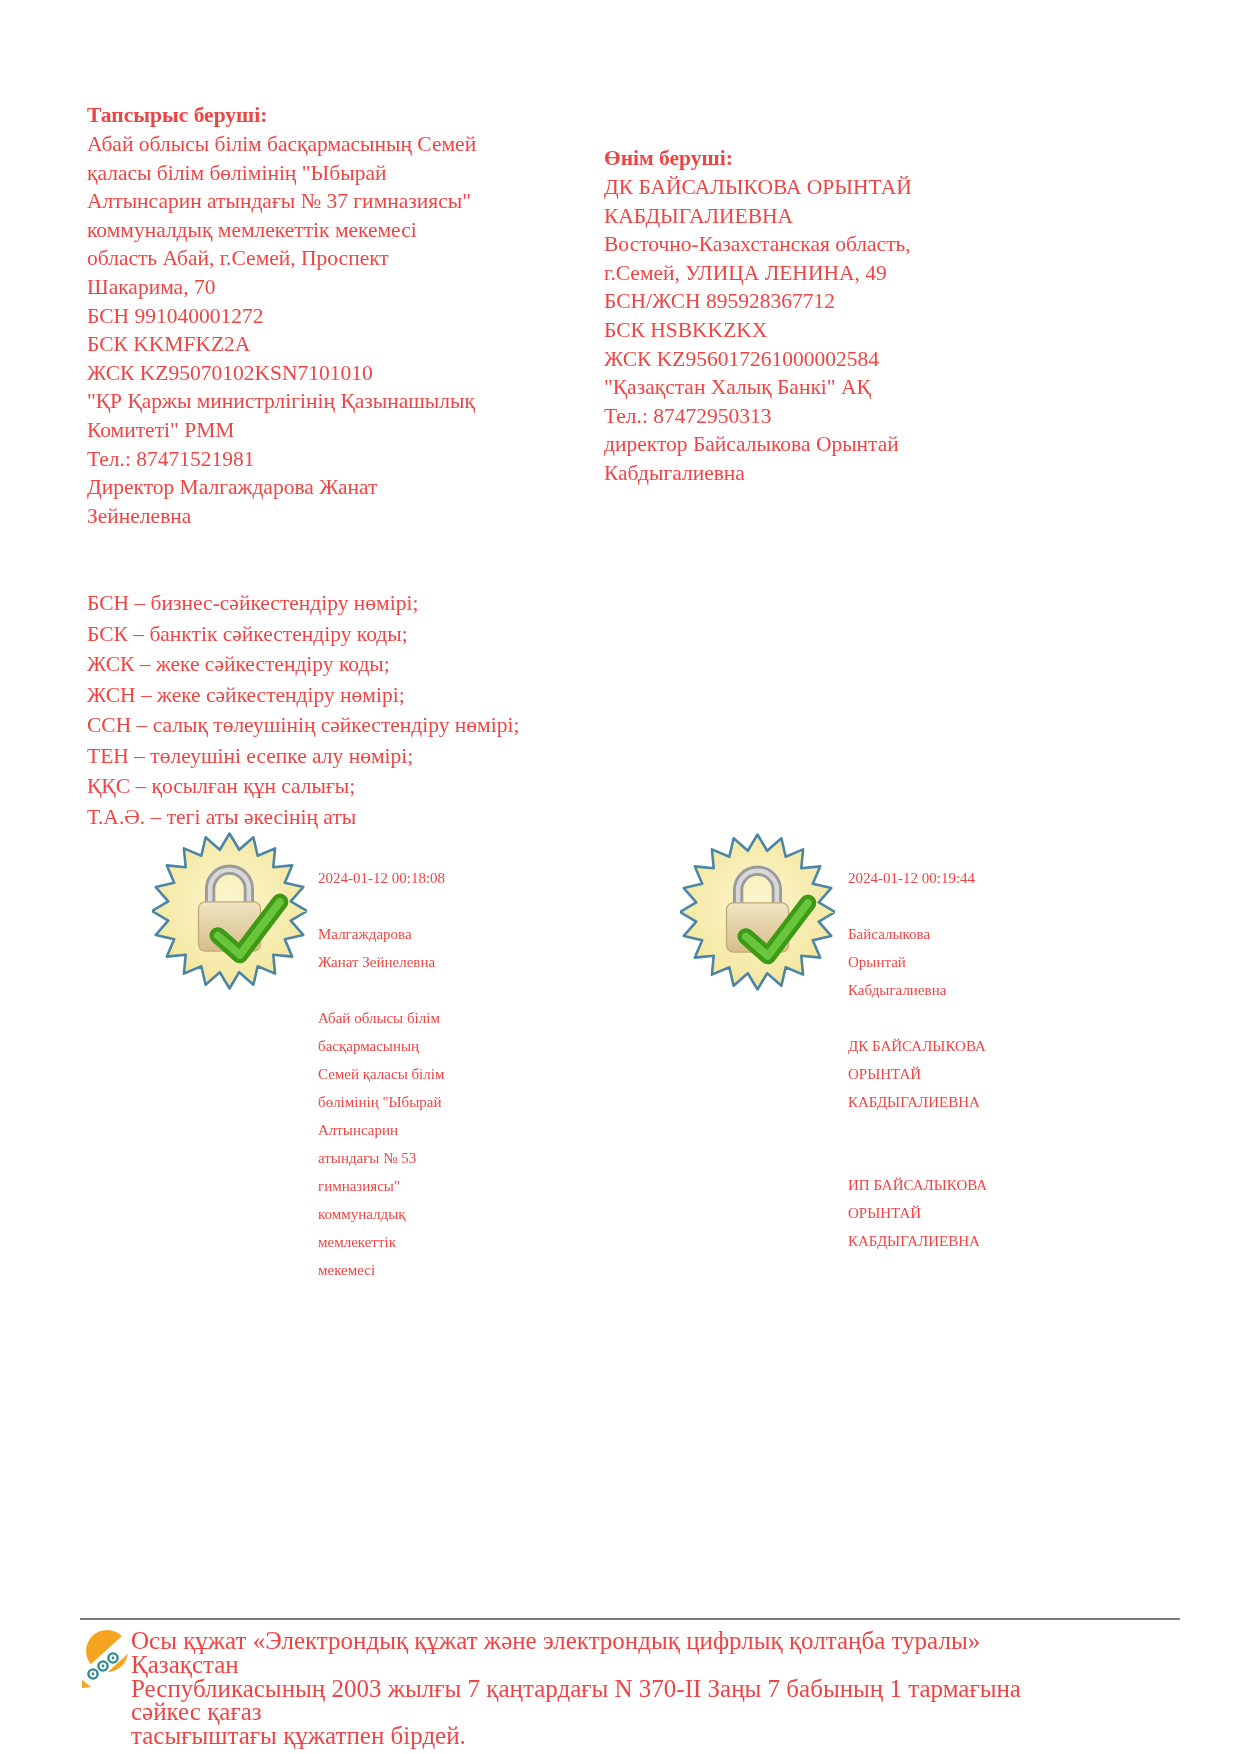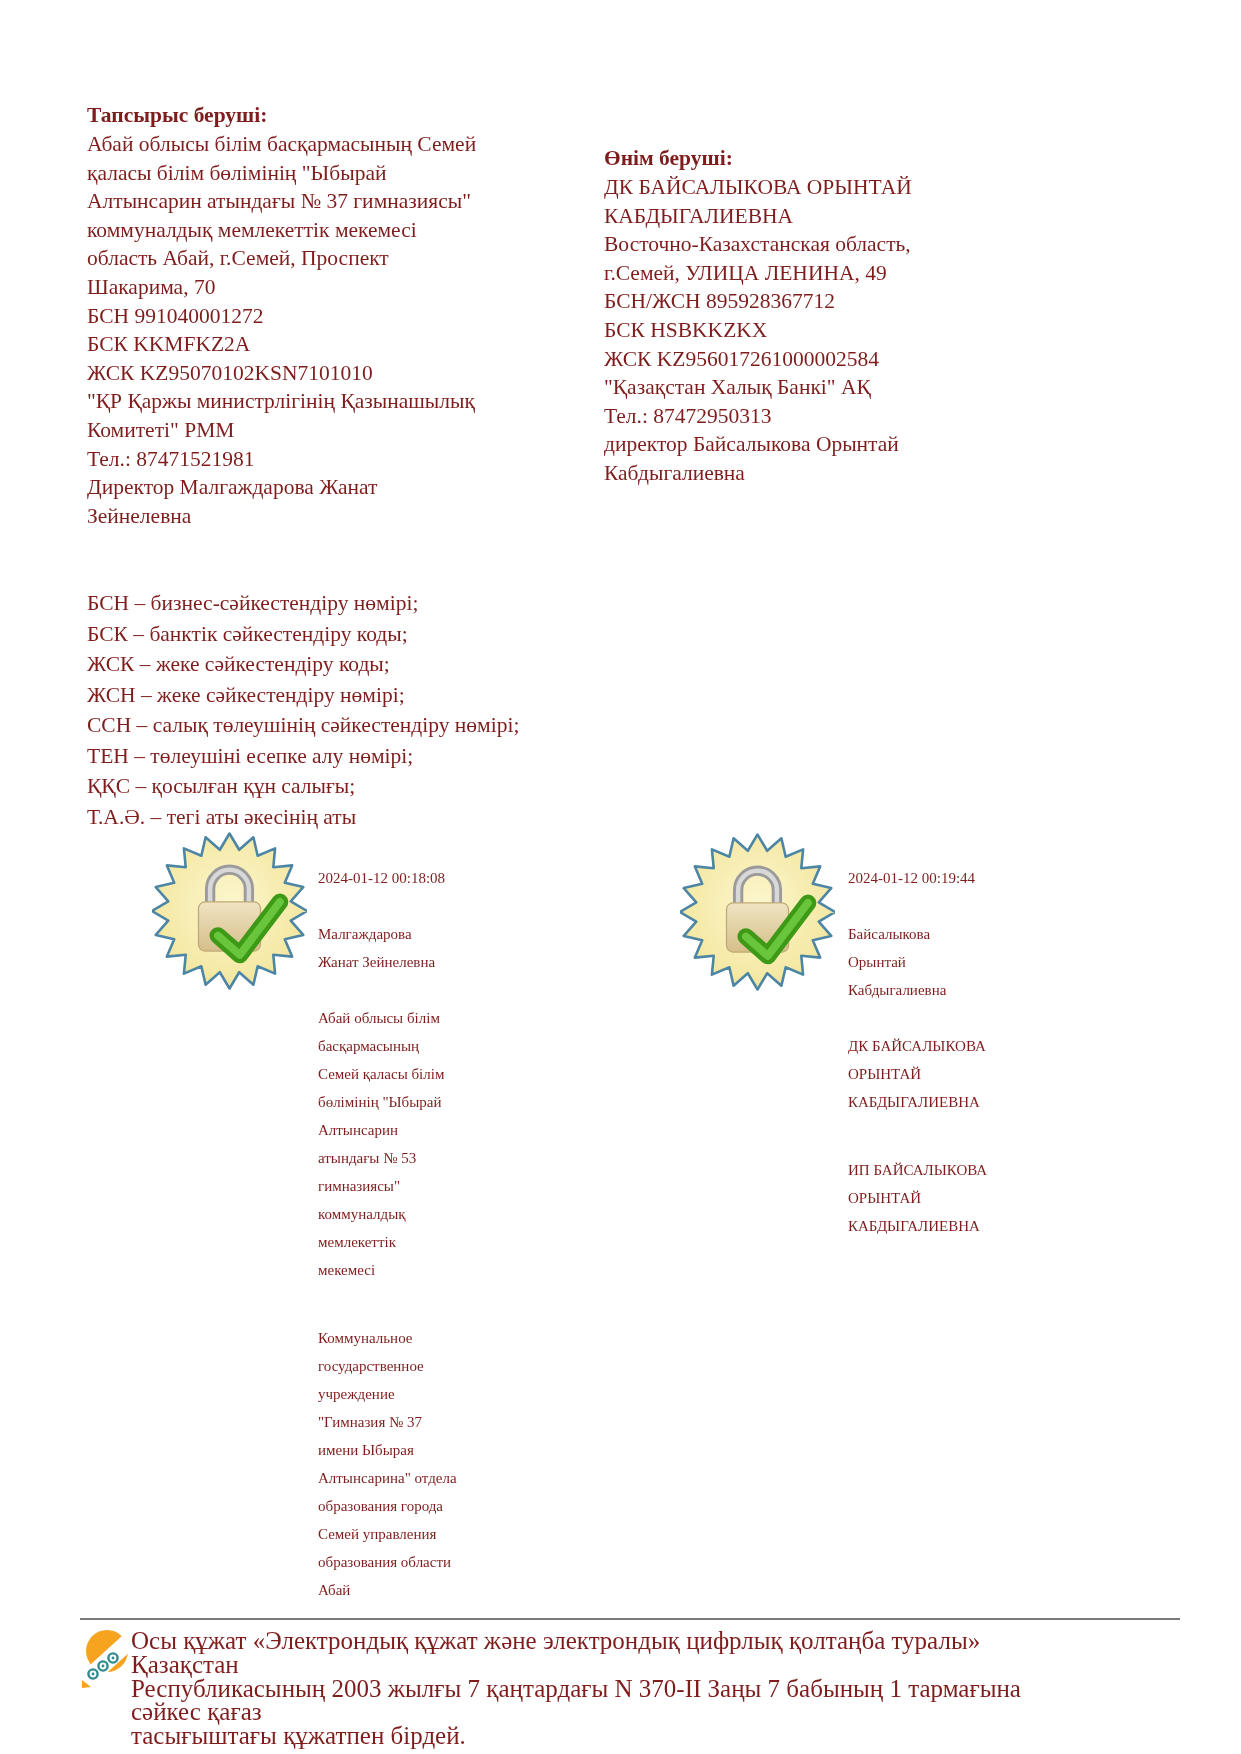--- a/index.html
+++ b/index.html
@@ -1,31 +1,31 @@
 <!DOCTYPE html>
 <html><head>
 <meta charset="utf-8">
 <style>
   html,body{margin:0;padding:0;background:#ffffff;}
   .page{
     position:relative;
     width:1241px;height:1754px;
     background:#ffffff;
     font-family:"Liberation Serif","DejaVu Serif",serif;
-    color:#7f1d1d;
+    color:#ef4444;
     overflow:hidden;
   }
   .blk{position:absolute;white-space:pre-line;font-size:21.5px;line-height:28.6px;}
   .bold{font-weight:bold;}
   .abbr{line-height:30.5px;}
   .seal{position:absolute;width:155px;height:160px;}
   .seal svg{width:100%;height:100%;display:block;}
   .sigtext{position:absolute;white-space:pre-line;font-size:15px;line-height:28px;}
   .sigtext > div{white-space:pre-line;}
-  .gap-top{margin-top:12px;}
+  .gap-top{margin-top:27px;}
   .divider{position:absolute;left:80px;top:1618px;width:1100px;height:2px;background:#7a7a7a;}
   .flogo{position:absolute;left:80px;top:1628px;width:52px;height:60px;}
   .flogo svg{width:100%;height:100%;display:block;}
   .fnote{position:absolute;left:131px;top:1629px;width:940px;font-size:25px;line-height:23.8px;white-space:pre-line;font-family:Liberation Serif, serif;}
 </style>
 </head>
 <body>
 
 <svg width="0" height="0" style="position:absolute" aria-hidden="true">
   <defs>
@@ -98,30 +98,20 @@
     <div>Абай облысы білім
 басқармасының
 Семей қаласы білім
 бөлімінің "Ыбырай
 Алтынсарин
 атындағы № 53
 гимназиясы"
 коммуналдық
 мемлекеттік
 мекемесі</div>
-    <div class="gap-top">Коммунальное
-государственное
-учреждение
-"Гимназия № 37
-имени Ыбырая
-Алтынсарина" отдела
-образования города
-Семей управления
-образования области
-Абай</div>
   </div>
 
   <div class="seal" style="left:680px;top:832px">
     <svg viewBox="0 0 120 120">
       <polygon points="120,60 107.4,67.5 117.1,78.5 102.8,81.8 108.5,95.3 93.9,93.9 95.3,108.5 81.8,102.8 78.5,117.1 67.5,107.4 60,120 52.5,107.4 41.5,117.1 38.2,102.8 24.7,108.5 26.1,93.9 11.5,95.3 17.2,81.8 2.9,78.5 12.6,67.5 0,60 12.6,52.5 2.9,41.5 17.2,38.2 11.5,24.7 26.1,26.1 24.7,11.5 38.2,17.2 41.5,2.9 52.5,12.6 60,0 67.5,12.6 78.5,2.9 81.8,17.2 95.3,11.5 93.9,26.1 108.5,24.7 102.8,38.2 117.1,41.5 107.4,52.5" fill="url(#sealGrad)" stroke="#4C86A4" stroke-width="2" stroke-linejoin="round"></polygon>
       <path d="M45 58 V43 a15 15 0 0 1 30 0 V58" fill="none" stroke="#9B9B9B" stroke-width="8"></path>
       <path d="M45 58 V43 a15 15 0 0 1 30 0 V58" fill="none" stroke="#D8D8D8" stroke-width="3.5"></path>
       <rect x="36" y="53" width="48" height="38" rx="5" fill="url(#lockGrad)" stroke="#C2AA76" stroke-width="1"></rect>
       <path d="M51 79 L68 94 L99 53" fill="none" stroke="#3E9A16" stroke-width="13" stroke-linecap="round" stroke-linejoin="round"></path>
       <path d="M51 79 L68 94 L99 53" fill="none" stroke="#69C63C" stroke-width="6" stroke-linecap="round" stroke-linejoin="round"></path>

